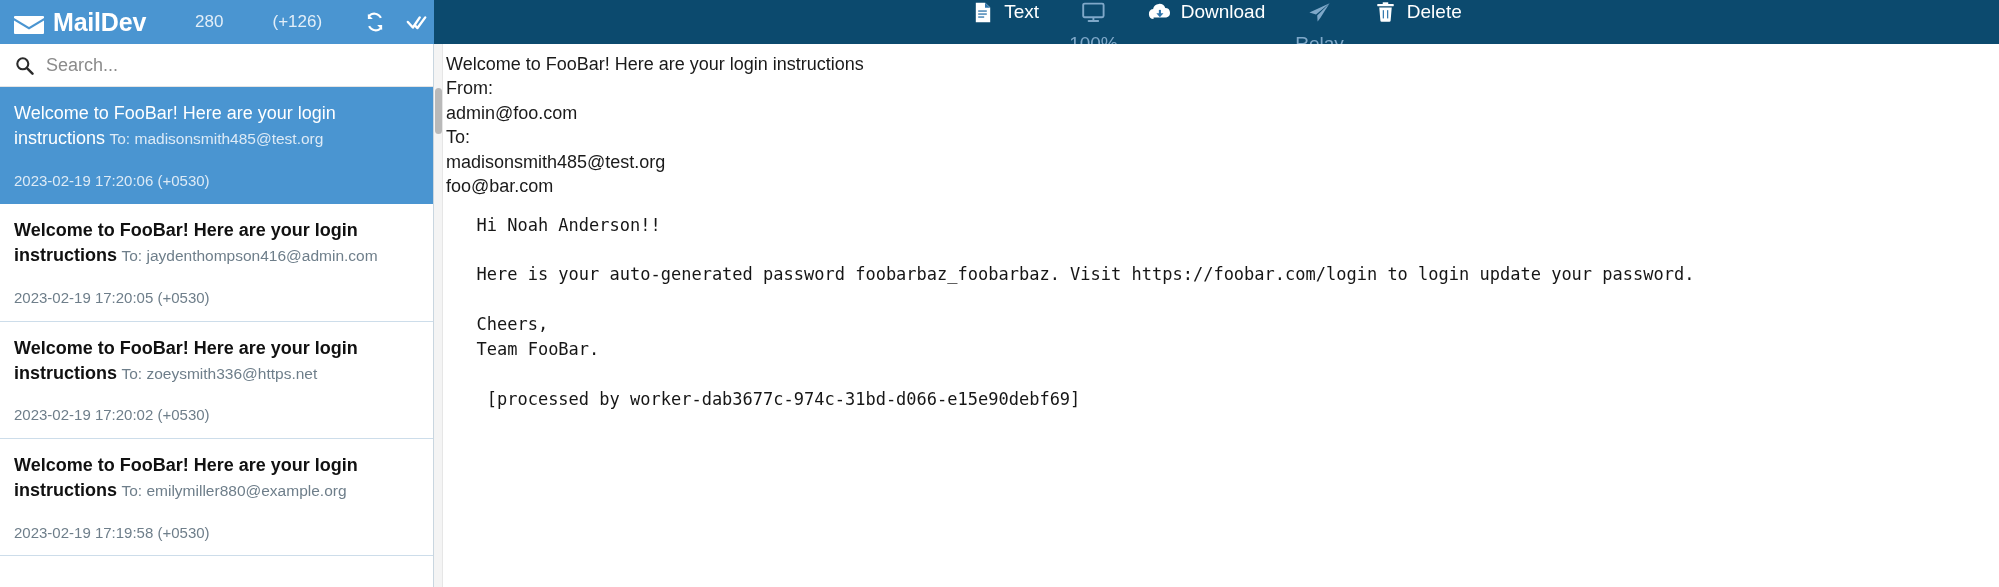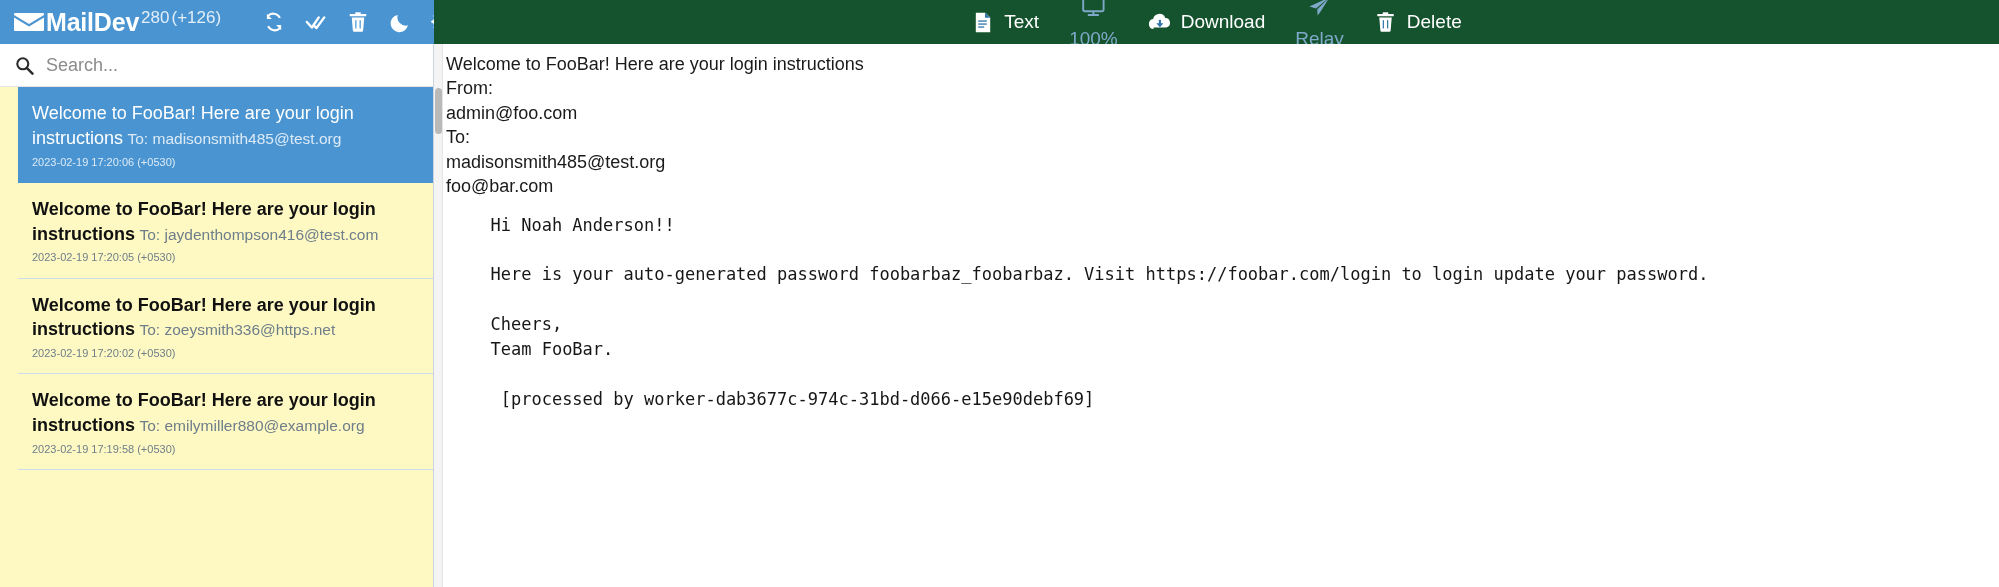--- a/index.html
+++ b/index.html
@@ -33,65 +33,66 @@
     width: 434px;
     flex: 0 0 434px;
     background: #4a95d1;
     display: flex;
     align-items: center;
     padding-left: 14px;
   }
 
   .brand {
     display: flex;
-    align-items: flex-start;
-    gap: 2px;
+    align-items: center;
+    gap: 9px;
   }
 
   .brand-icon {
     display: inline-flex;
     align-items: center;
     position: relative;
     top: 3px;
   }
 
   .brand-name {
     color: #ffffff;
     font-size: 25px;
     font-weight: bold;
     letter-spacing: -0.2px;
   }
 
   .brand-count {
     color: #e2eef8;
     font-size: 17px;
     font-weight: normal;
+    margin-left: 40px;
   }
 
   .topbar-left-icons {
     display: flex;
     align-items: center;
     gap: 20px;
     margin-left: 42px;
   }
 
   .tb-icon {
     width: 22px;
     height: 22px;
     display: inline-flex;
     align-items: center;
     justify-content: center;
     cursor: pointer;
   }
 
   .topbar-right {
     flex: 1 1 auto;
-    background: #14532d;
-    display: flex;
-    align-items: center;
+    background: #0c4a6e;
+    display: flex;
+    align-items: flex-start;
     justify-content: center;
     gap: 30px;
   }
 
   .tb-action {
     display: flex;
     align-items: center;
     gap: 9px;
     cursor: pointer;
     font-size: 19px;
@@ -158,22 +159,21 @@
     font-size: 18px;
     color: #444;
     margin-left: 12px;
     background: transparent;
   }
   .search-input::placeholder { color: #8b8b8b; }
 
   .mail-list {
     flex: 1 1 auto;
     overflow: hidden;
-    background: #fef9c3;
-    padding-left: 18px;
+    background: #ffffff;
   }
 
   .mail-item {
     padding: 14px 14px 12px 14px;
     border-bottom: 1px solid #cdddea;
     cursor: pointer;
     line-height: 1.38;
   }
 
   .mail-item .subject {
@@ -183,23 +183,23 @@
     display: inline;
   }
 
   .mail-item .to {
     font-size: 15.5px;
     color: #6e7e8a;
     display: inline;
   }
 
   .mail-item .date {
-    font-size: 11px;
+    font-size: 15px;
     color: #6e7e8a;
-    margin-top: 4px;
+    margin-top: 20px;
     display: block;
   }
 
   .mail-item.selected {
     background: #4a95d1;
     border-bottom-color: #4a95d1;
   }
   .mail-item.selected .subject {
     color: #ffffff;
     font-weight: normal;
@@ -253,21 +253,21 @@
 
   .headers div { white-space: pre; }
 
   .mail-body {
     font-family: "DejaVu Sans Mono", "Liberation Mono", monospace;
     font-size: 17px;
     line-height: 1.46;
     color: #161616;
     white-space: pre-wrap;
     word-break: break-word;
-    padding: 14px 20px 0 26px;
+    padding: 14px 20px 0 12px;
   }
 </style>
 </head>
 <body>
 
 <div id="app">
 
   <div class="topbar">
 
     <div class="topbar-left">
@@ -401,21 +401,21 @@
       <div class="mail-list">
 
         <div class="mail-item selected">
           <span class="subject">Welcome to FooBar! Here are your login instructions</span>
           <span class="to">To: madisonsmith485@test.org</span>
           <span class="date">2023-02-19 17:20:06 (+0530)</span>
         </div>
 
         <div class="mail-item">
           <span class="subject">Welcome to FooBar! Here are your login instructions</span>
-          <span class="to">To: jaydenthompson416@test.com</span>
+          <span class="to">To: jaydenthompson416@admin.com</span>
           <span class="date">2023-02-19 17:20:05 (+0530)</span>
         </div>
 
         <div class="mail-item">
           <span class="subject">Welcome to FooBar! Here are your login instructions</span>
           <span class="to">To: zoeysmith336@https.net</span>
           <span class="date">2023-02-19 17:20:02 (+0530)</span>
         </div>
 
         <div class="mail-item">

